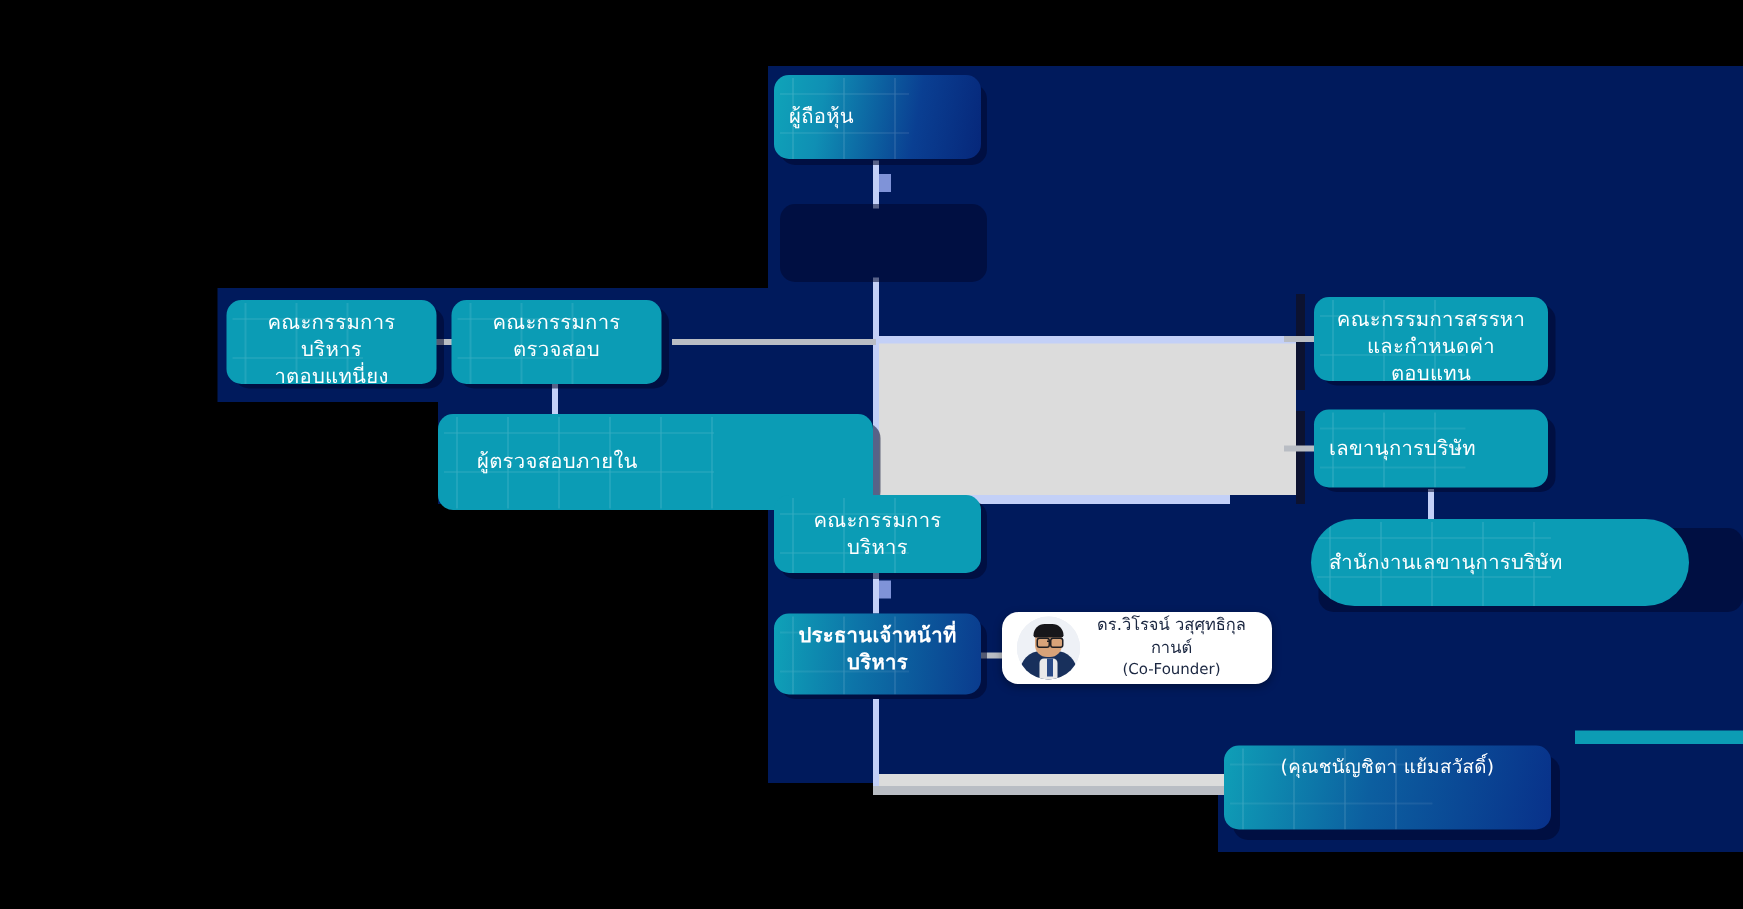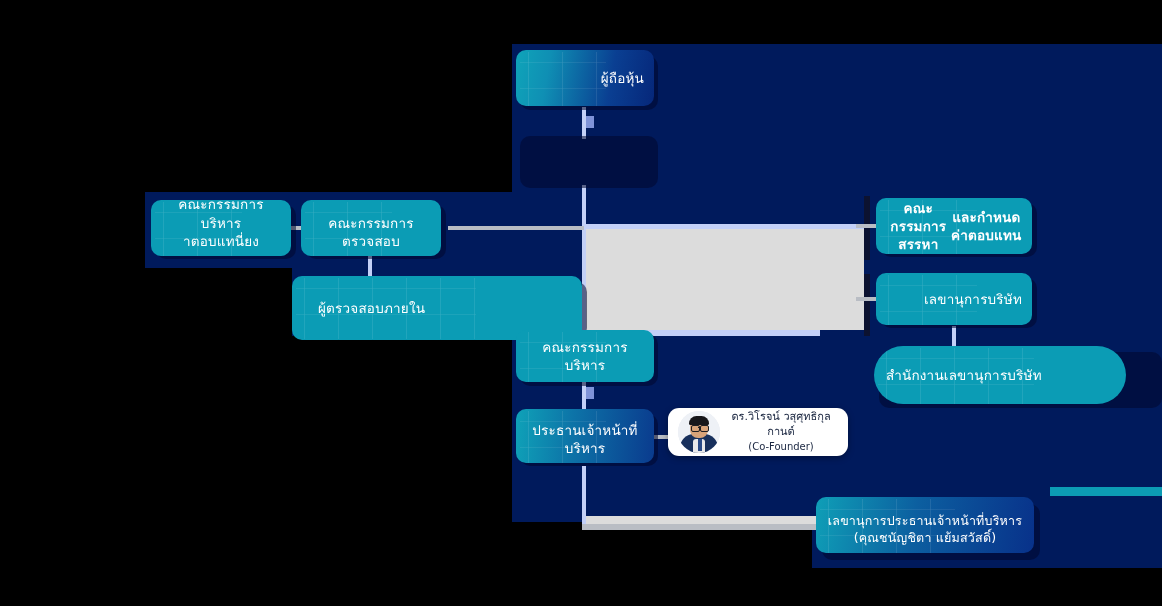--- a/index.html
+++ b/index.html
@@ -57,21 +57,21 @@
     position: absolute;
     background: #0c9cb4;
   }
 
   
   .node {
     position: absolute;
     border-radius: 10px;
     display: flex;
     align-items: center;
-    justify-content: flex-end;
+    justify-content: flex-start;
     text-align: center;
     color: #ffffff;
     font-size: 13.5px;
     line-height: 1.35;
     letter-spacing: .2px;
     box-sizing: border-box;
     padding: 6px 10px;
     overflow: hidden;
   }
   .node-teal   { background: #0b9cb5; }
@@ -208,49 +208,48 @@
     <span>คณะกรรมการ</span>
     <span>ตรวจสอบ</span>
   </div>
 
   <div class="node-shadow" style="left:297px; top:282px; width:290px; height:56px;"></div>
   <div class="node node-teal" style="left:292px; top:276px; width:290px; height:64px; justify-content:flex-start; padding-left:26px;">
     <span>ผู้ตรวจสอบภายใน</span>
   </div>
 
   <div class="node-shadow" style="left:881px; top:203px; width:156px; height:54px;"></div>
-  <div class="node node-teal" style="left:876px; top:198px; width:156px; height:56px; flex-direction:row;font-weight:bold;">
+  <div class="node node-teal" style="left:876px; top:198px; width:156px; height:56px; flex-direction:column;">
     <span>คณะกรรมการสรรหา</span>
     <span>และกำหนดค่าตอบแทน</span>
   </div>
 
   <div class="node-shadow" style="left:881px; top:278px; width:156px; height:50px;"></div>
   <div class="node node-teal" style="left:876px; top:273px; width:156px; height:52px;">
     <span>เลขานุการบริษัท</span>
   </div>
 
   <div class="node-shadow" style="left:879px; top:352px; width:283px; height:56px;"></div>
   <div class="node node-teal" style="left:874px; top:346px; width:252px; height:58px; justify-content:flex-start; padding-left:12px;border-radius:29px;">
     <span>สำนักงานเลขานุการบริษัท</span>
   </div>
 
   <div class="node-shadow" style="left:520px; top:334px; width:138px; height:52px;"></div>
   <div class="node node-teal" style="left:516px; top:330px; width:138px; height:52px;">
     <span>คณะกรรมการบริหาร</span>
   </div>
 
   <div class="node-shadow" style="left:520px; top:414px; width:138px; height:52px;"></div>
-  <div class="node node-grad-2" style="left:516px; top:409px; width:138px; height:54px; flex-direction:column;">
+  <div class="node node-grad-2" style="left:516px; top:409px; width:138px; height:54px; flex-direction:column;font-weight:bold;">
     <span>ประธานเจ้าหน้าที่</span>
     <span>บริหาร</span>
   </div>
 
   <div class="node-shadow" style="left:822px; top:504px; width:218px; height:56px;"></div>
   <div class="node node-grad-3" style="left:816px; top:497px; width:218px; height:56px; flex-direction:column; font-size:12.5px;">
-    <span>เลขานุการประธานเจ้าหน้าที่บริหาร</span>
     <span>(คุณชนัญชิตา แย้มสวัสดิ์)</span>
   </div>
 
   <div id="person-card">
     <div id="person-avatar">
       <div class="bg"></div>
       <div class="suit"></div>
       <div class="shirt"></div>
       <div class="tie"></div>
       <div class="head"></div>

